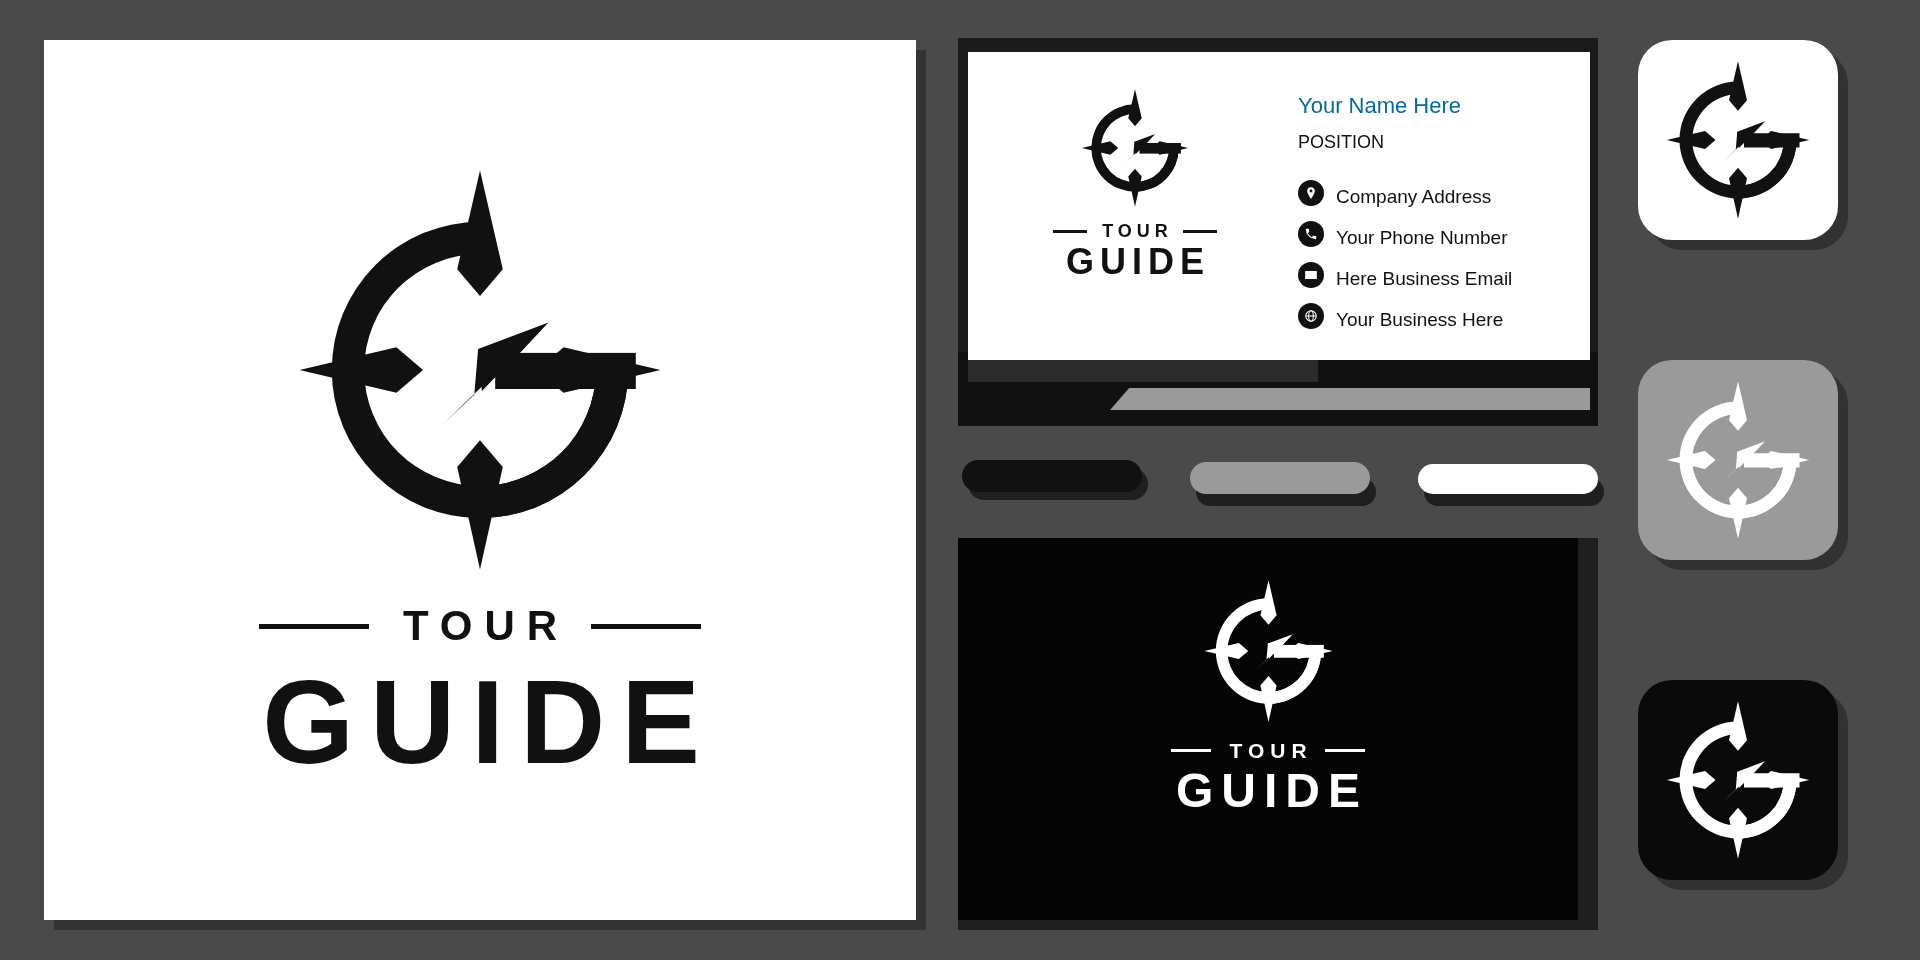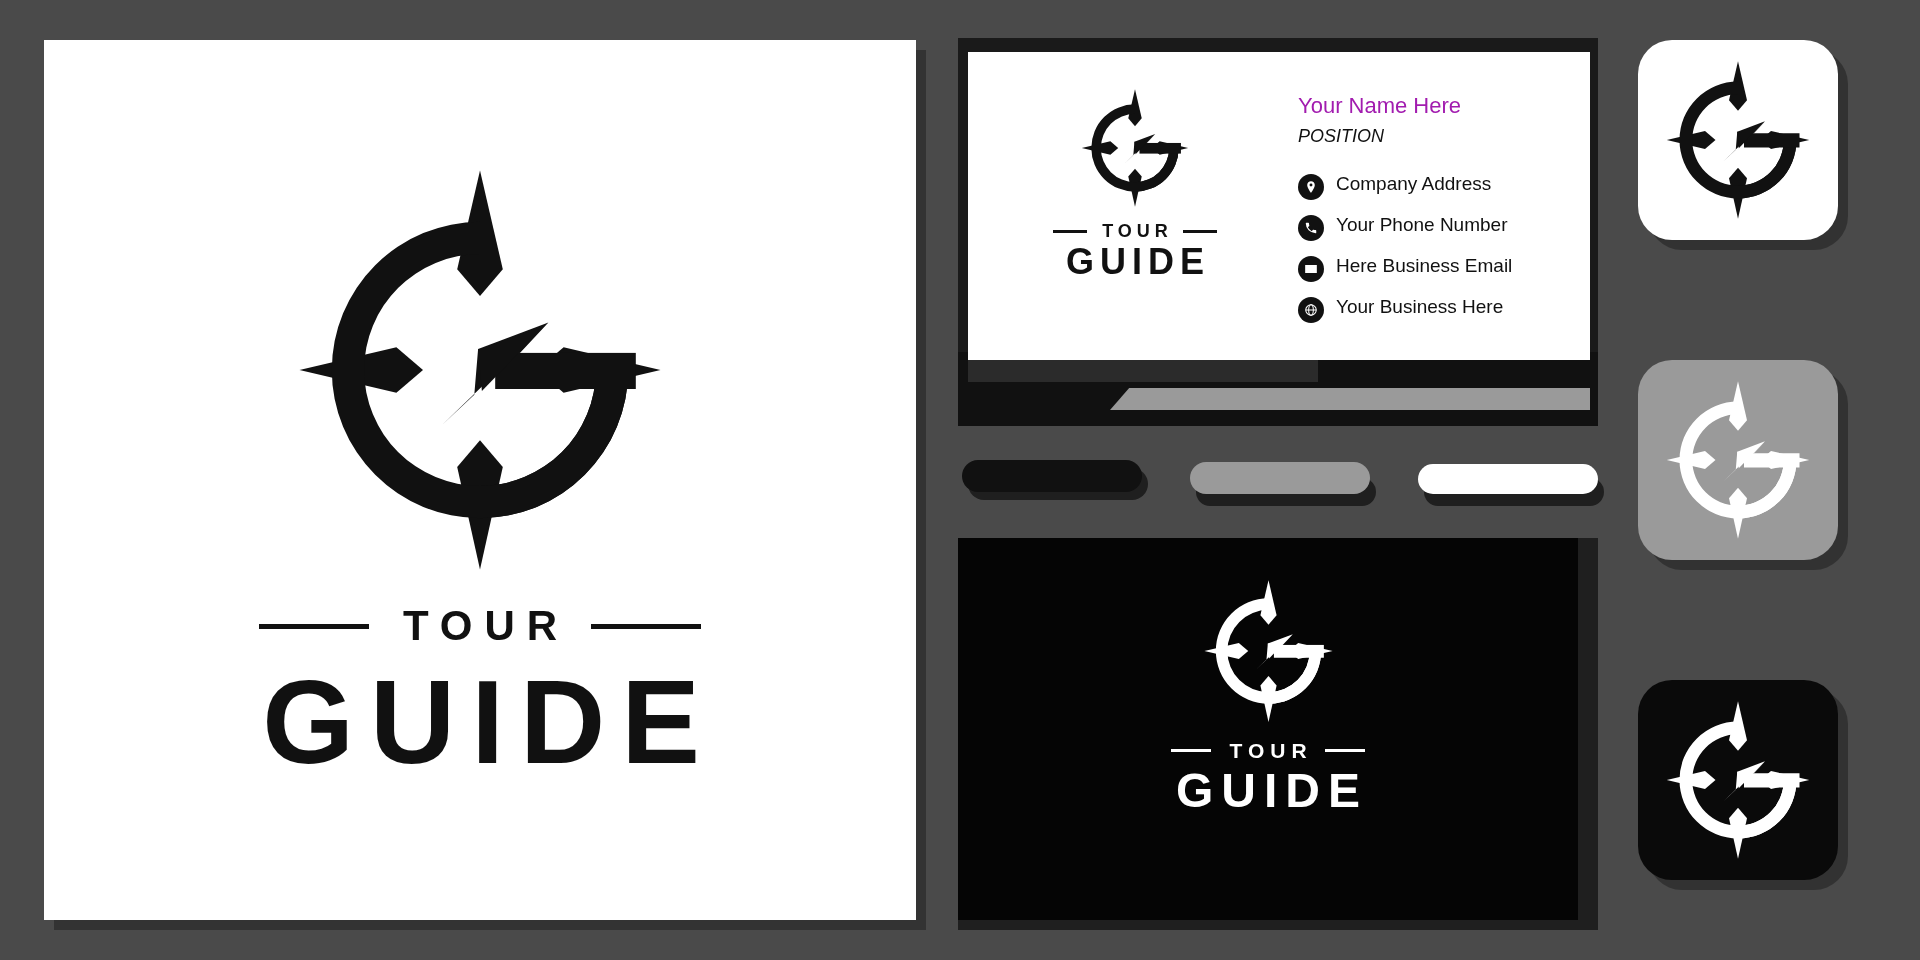--- a/index.html
+++ b/index.html
@@ -146,36 +146,35 @@
     padding-left: 6px;
   }
   .card-right {
     position: absolute;
     left: 330px;
     top: 40px;
     width: 280px;
   }
   .card-name {
     font-size: 22px;
-    color: #a21caf;
+    color: #0369a1;
     line-height: 1.25;
   }
   .card-position {
     font-size: 18px;
     color: #111;
     line-height: 1.3;
-    margin-top: 5px;
-    font-style: italic;
+    margin-top: 11px;
   }
   .contact-list {
     margin-top: 26px;
   }
   .contact-row {
     display: flex;
-    align-items: flex-start;
+    align-items: flex-end;
     gap: 12px;
     margin-bottom: 15px;
   }
   .contact-ico {
     width: 26px;
     height: 26px;
     border-radius: 50%;
     background: #111;
     color: #fff;
     display: flex;

